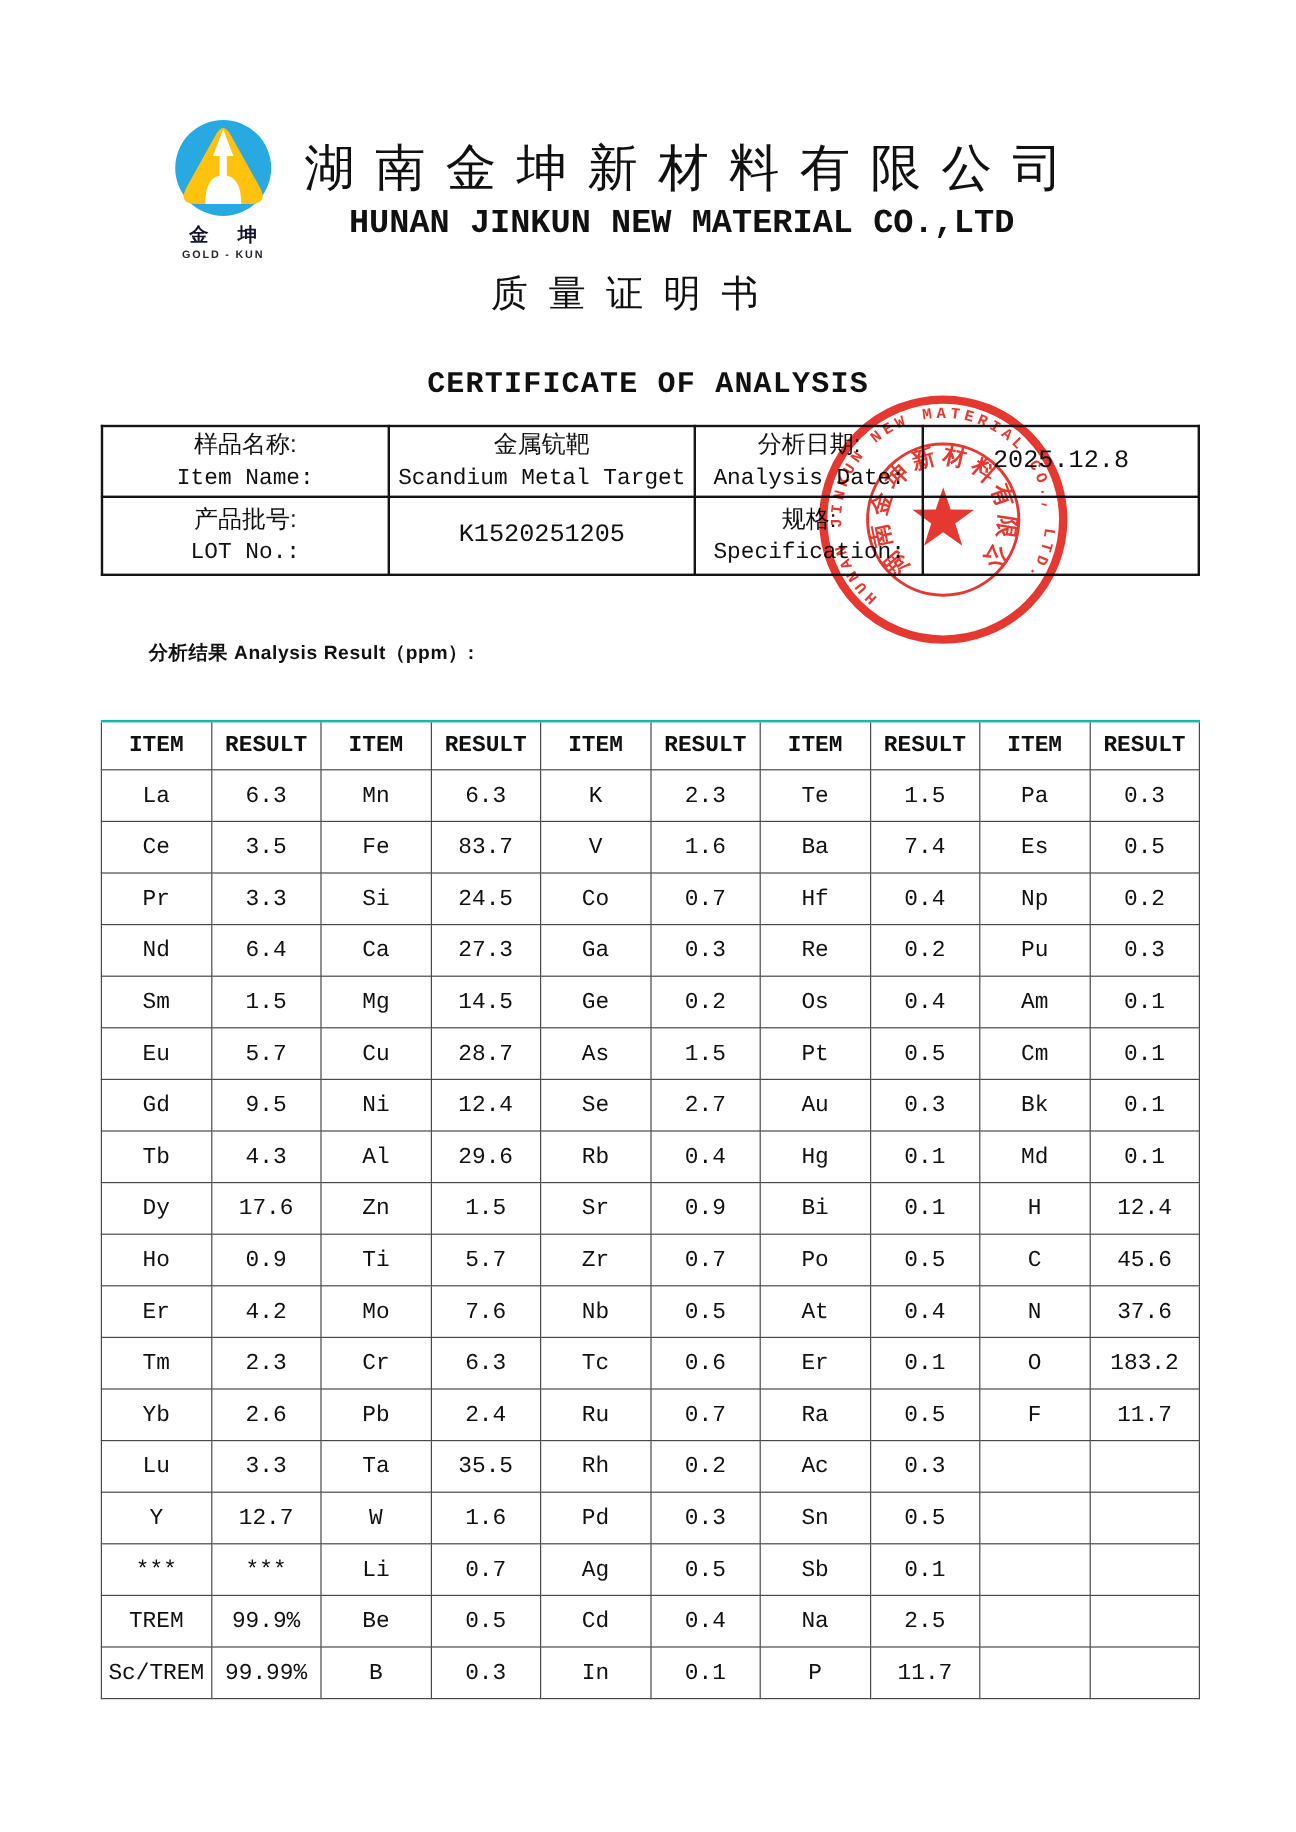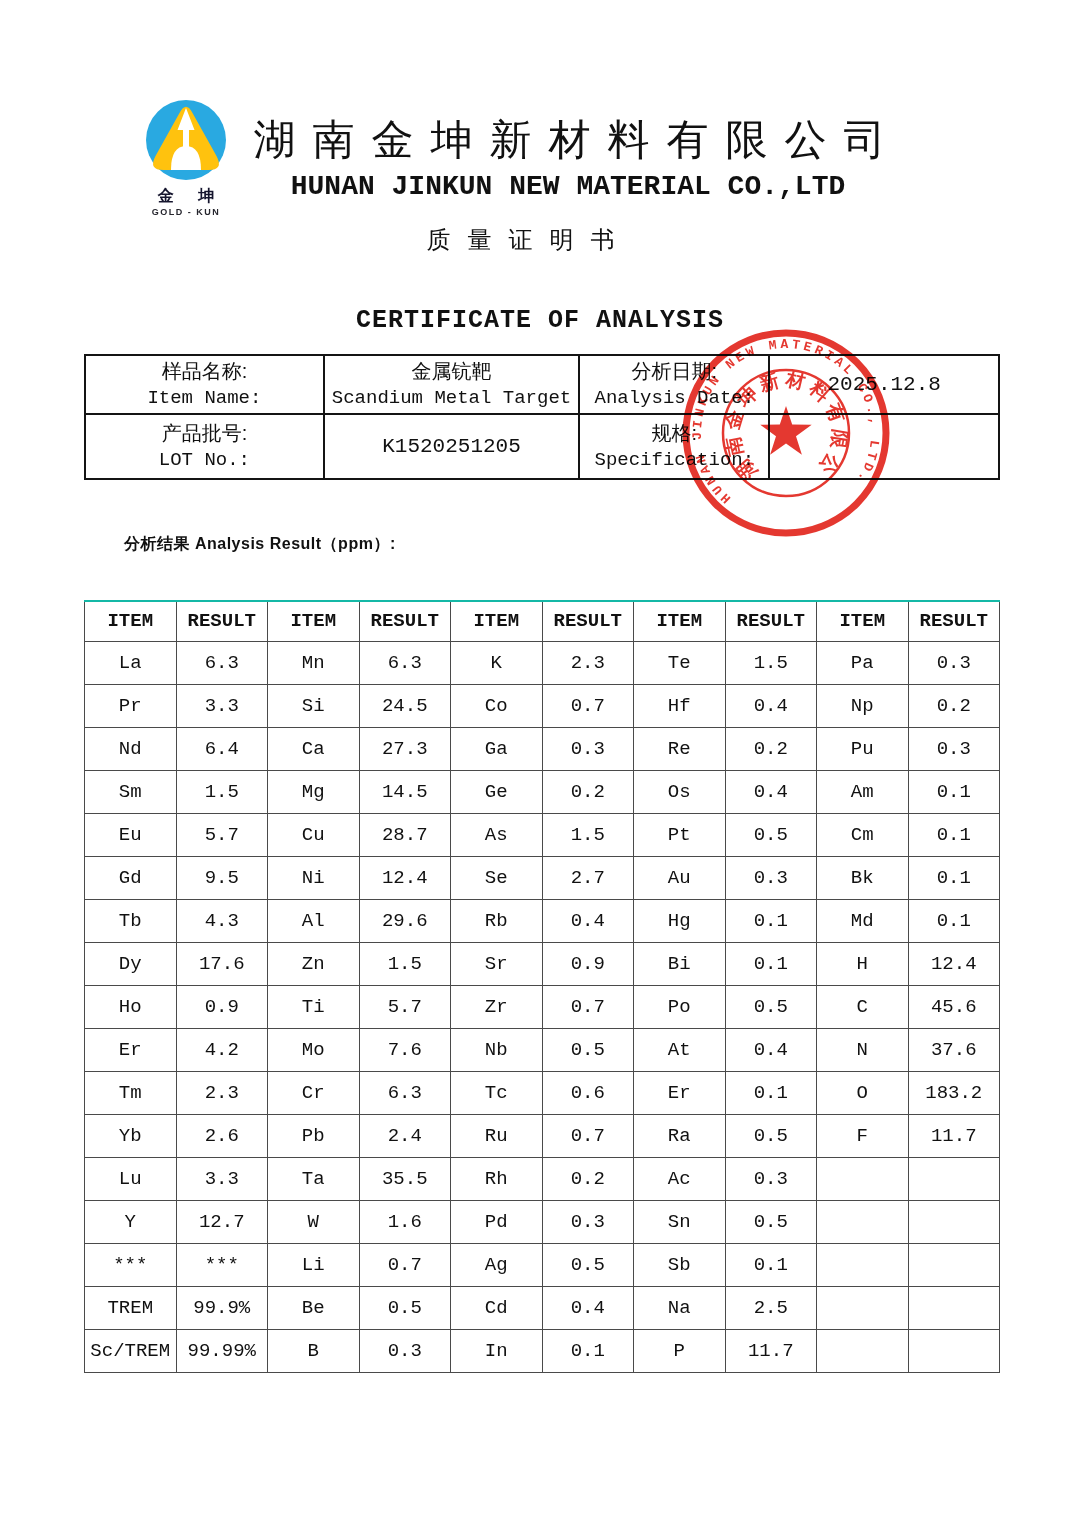--- a/index.html
+++ b/index.html
@@ -16,21 +16,21 @@
   .logo svg{display:block;margin:0 auto;}
   .logo-cn{margin-top:2px;font-size:16px;font-weight:bold;letter-spacing:10px;padding-left:10px;color:#15152e;}
   .logo-en{font-size:9px;font-weight:bold;letter-spacing:1.5px;color:#26262e;}
 
   
   .company-cn{position:absolute;left:0;top:112px;width:100%;text-align:center;
     font-size:42px;font-weight:500;letter-spacing:17px;padding-left:76px;white-space:nowrap;}
   .company-en{position:absolute;left:0;top:171px;width:100%;text-align:center;
     font-family:"Liberation Mono",monospace;font-weight:bold;font-size:28px;padding-left:56px;white-space:nowrap;}
   .doc-title-cn{position:absolute;left:0;top:224px;width:100%;text-align:center;
-    font-size:24px;font-weight:500;letter-spacing:17px;padding-right:22px;white-space:nowrap;}
+    font-size:31px;font-weight:500;letter-spacing:17px;padding-right:22px;white-space:nowrap;}
   .doc-title-en{position:absolute;left:0;top:266px;width:100%;text-align:center;
     font-family:"Liberation Mono",monospace;font-weight:bold;font-size:25px;letter-spacing:1px;white-space:nowrap;margin-top:40px;}
 
   
   table{border-collapse:collapse;margin-top:24px;}
   .info-table{position:absolute;left:84px;top:330px;width:916px;table-layout:fixed;}
   .info-table td{border:2px solid #141414;text-align:center;vertical-align:middle;padding:2px 4px;}
   .info-table .c1{width:231px;}
   .info-table .c2{width:247px;}
   .info-table .c3{width:184px;}
@@ -137,20 +137,32 @@
           <td>Mn</td>
           <td>6.3</td>
           <td>K</td>
           <td>2.3</td>
           <td>Te</td>
           <td>1.5</td>
           <td>Pa</td>
           <td>0.3</td>
         </tr>
         <tr>
+          <td>Ce</td>
+          <td>3.5</td>
+          <td>Fe</td>
+          <td>83.7</td>
+          <td>V</td>
+          <td>1.6</td>
+          <td>Ba</td>
+          <td>7.4</td>
+          <td>Es</td>
+          <td>0.5</td>
+        </tr>
+        <tr>
           <td>Pr</td>
           <td>3.3</td>
           <td>Si</td>
           <td>24.5</td>
           <td>Co</td>
           <td>0.7</td>
           <td>Hf</td>
           <td>0.4</td>
           <td>Np</td>
           <td>0.2</td>

